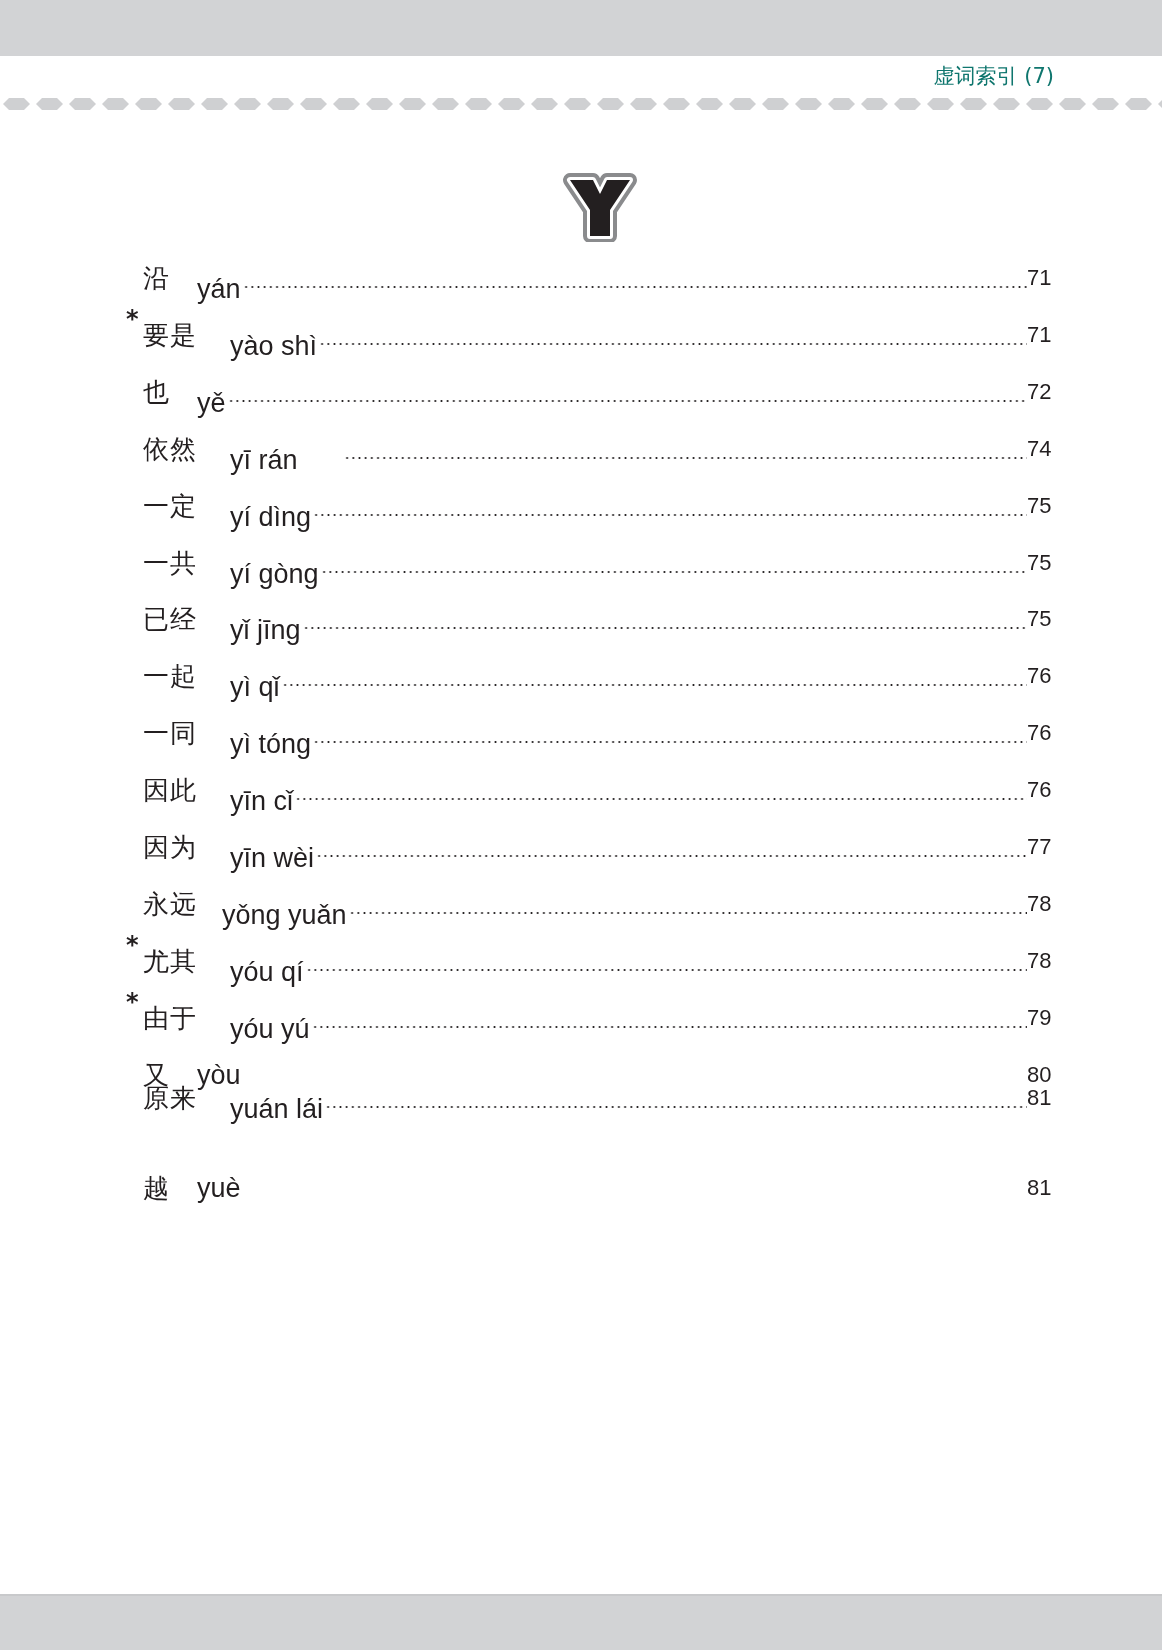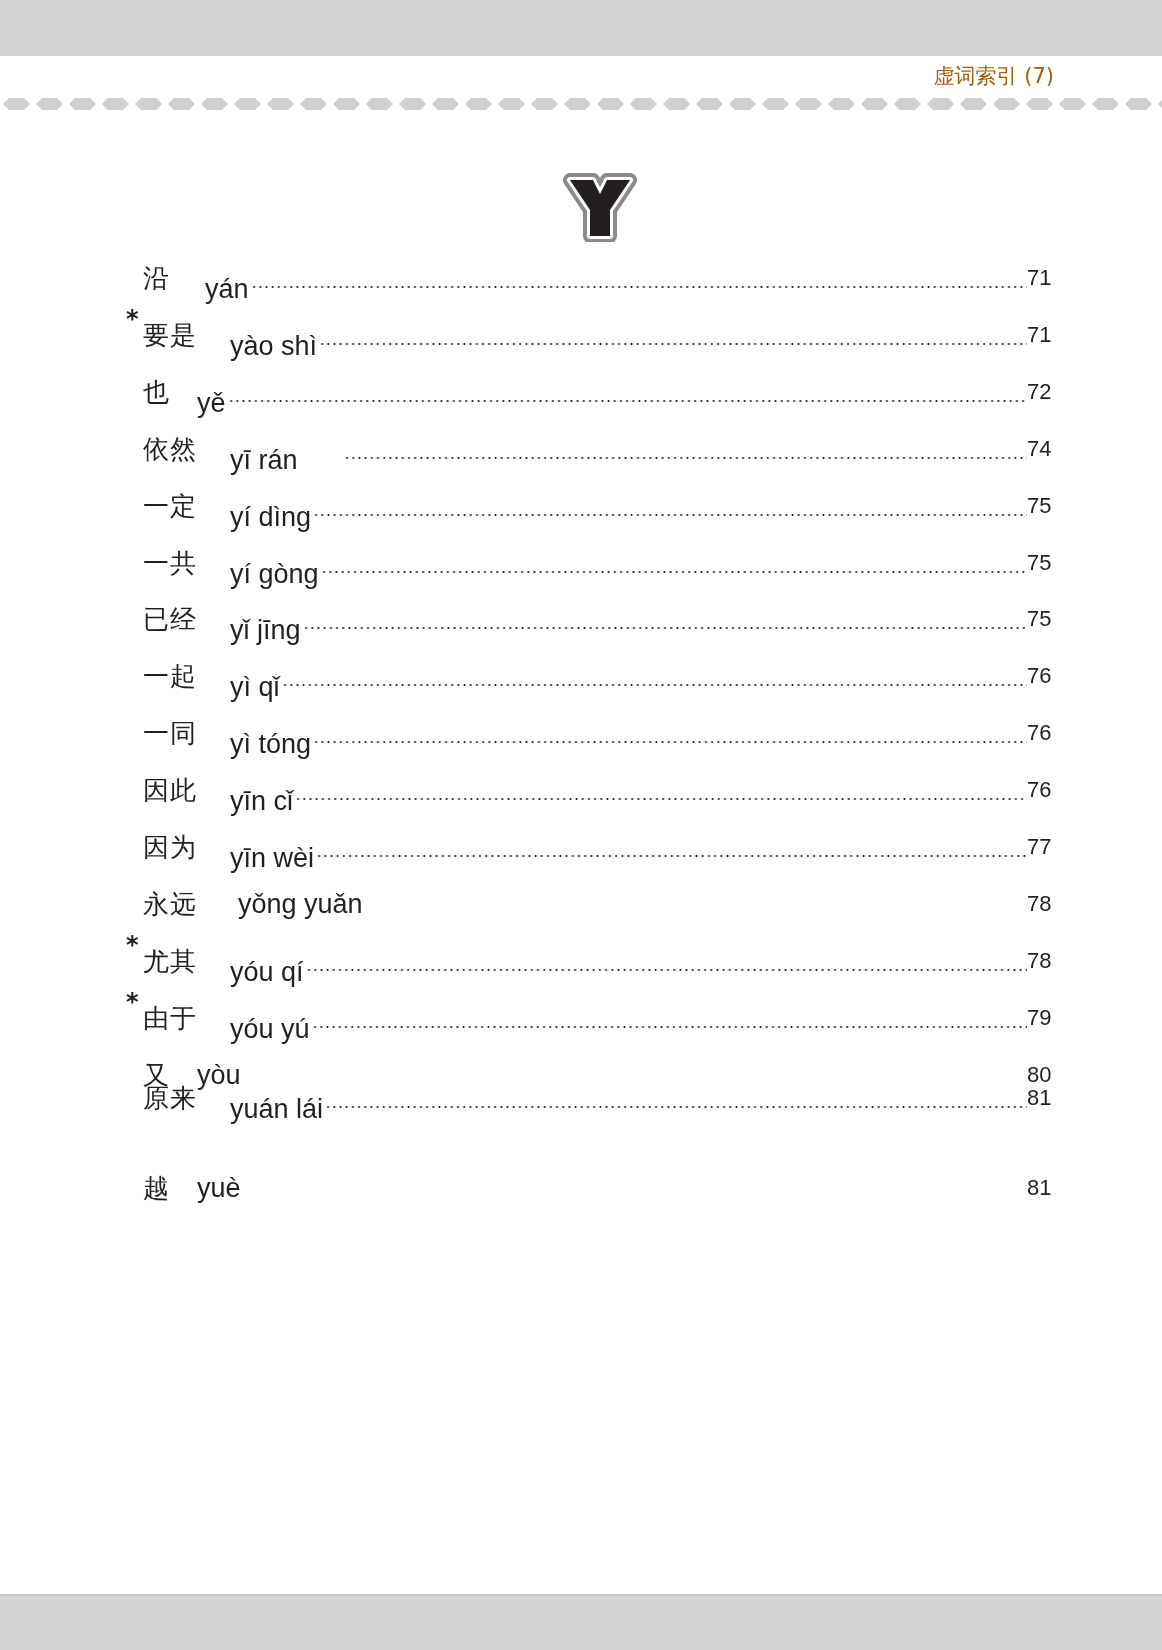--- a/index.html
+++ b/index.html
@@ -30,21 +30,21 @@
       background: #d2d3d5;
       border-top: 2px solid #c8c9cb;
       box-sizing: border-box;
     }
     .running-header {
       position: absolute;
       right: 108px;
       top: 62px;
       font-size: 21px;
       line-height: 28px;
-      color: #a16207;
+      color: #0f766e;
       font-family: "DejaVu Sans", sans-serif;
       letter-spacing: 0px;
     }
     .border-strip {
       position: absolute;
       left: 0;
       top: 97px;
       width: 1162px;
       height: 14px;
     }
@@ -143,21 +143,21 @@
     <path d="M10 10 L33 10 L40 24 L47 10 L70 10 L50 40 L50 66 L30 66 L30 40 Z" fill="#8a8b8d" stroke="#8a8b8d" stroke-width="14" stroke-linejoin="round"></path>
     <path d="M10 10 L33 10 L40 24 L47 10 L70 10 L50 40 L50 66 L30 66 L30 40 Z" fill="#ffffff" stroke="#ffffff" stroke-width="6" stroke-linejoin="round"></path>
     <path d="M10 10 L33 10 L40 24 L47 10 L70 10 L50 40 L50 66 L30 66 L30 40 Z" fill="#231f20"></path>
   </svg>
   
 </div>
 
 <div class="entries" id="entries">
     <div class="entry" style="top: 0px;">
       <span class="hanzi">沿</span>
-      <div class="pinyin-dots" style="left: 197px; margin-left: 8px;">
+      <div class="pinyin-dots" style="left: 197px;">
         <span class="pinyin">yán</span>
         <span class="dots"></span>
       </div>
       <span class="page">71</span>
     </div>
     <div class="entry" style="top: 56.9px;">
       <span class="star">*</span>
       <span class="hanzi">要是</span>
       <div class="pinyin-dots" style="left: 230px;">
         <span class="pinyin">yào shì</span>
@@ -232,21 +232,21 @@
     <div class="entry" style="top: 569px;">
       <span class="hanzi">因为</span>
       <div class="pinyin-dots" style="left: 230px;">
         <span class="pinyin">yīn wèi</span>
         <span class="dots"></span>
       </div>
       <span class="page">77</span>
     </div>
     <div class="entry" style="top: 625.9px;">
       <span class="hanzi">永远</span>
-      <div class="pinyin-dots" style="left: 238px; flex-direction: column;">
+      <div class="pinyin-dots" style="left: 222px;">
         <span class="pinyin">yǒng yuǎn</span>
         <span class="dots"></span>
       </div>
       <span class="page">78</span>
     </div>
     <div class="entry" style="top: 682.8px;">
       <span class="star">*</span>
       <span class="hanzi">尤其</span>
       <div class="pinyin-dots" style="left: 230px;">
         <span class="pinyin">yóu qí</span>

